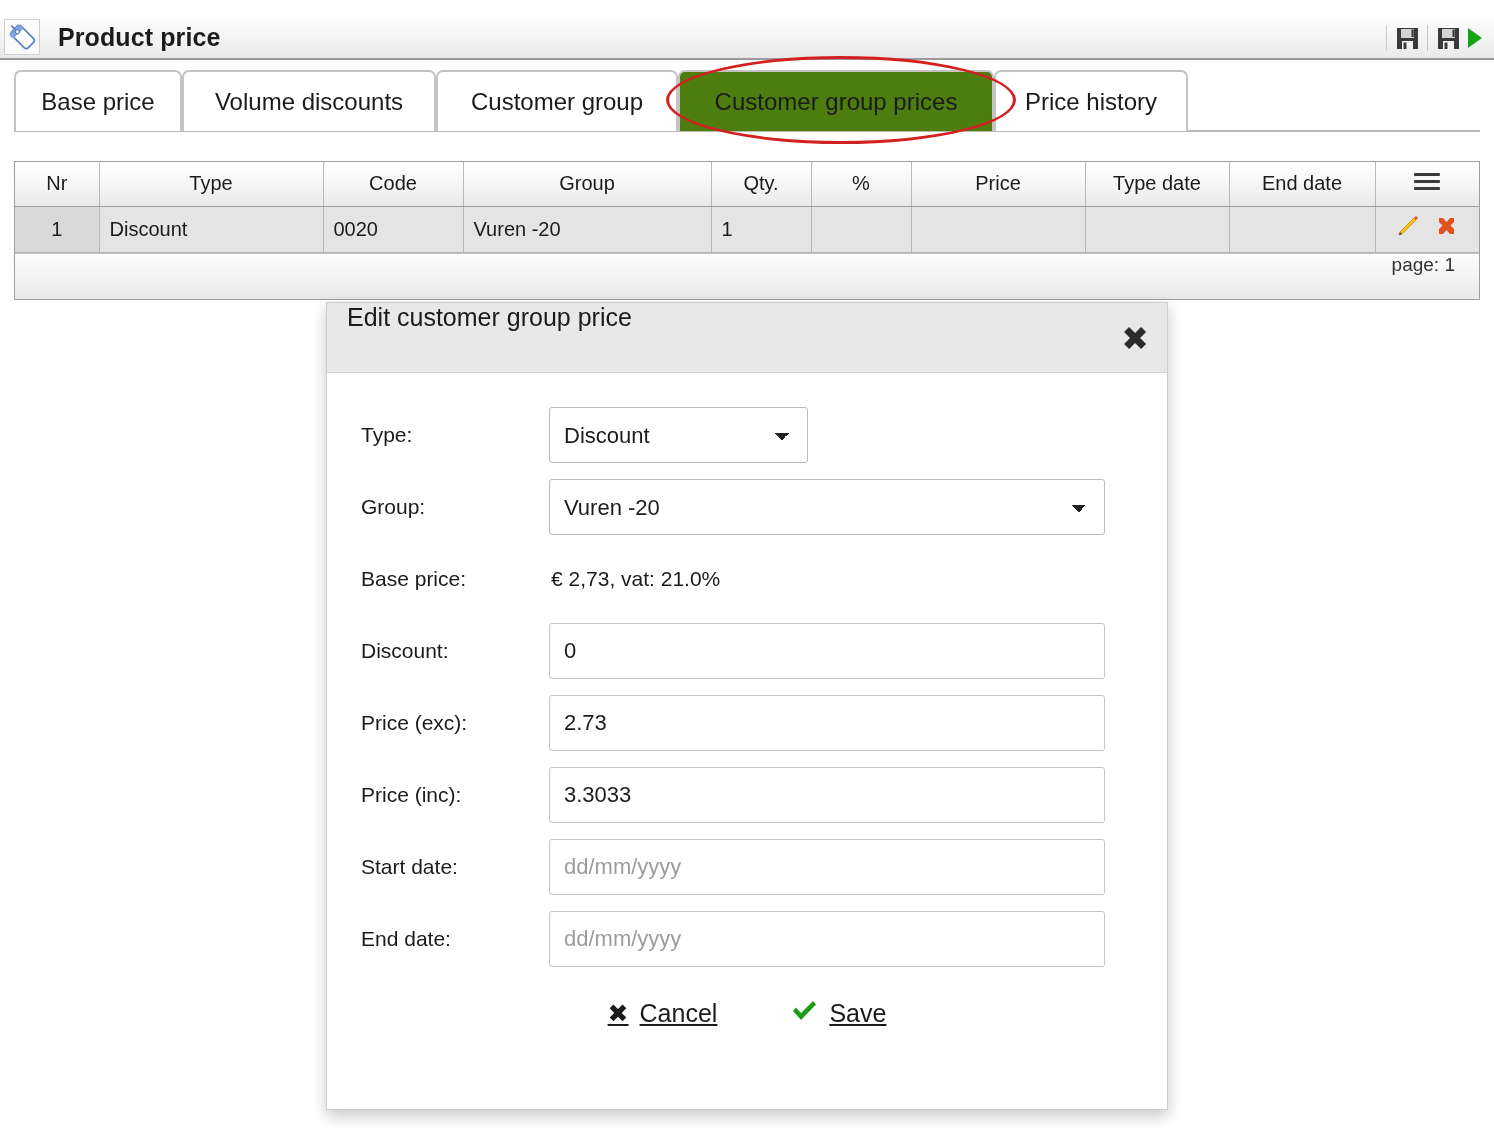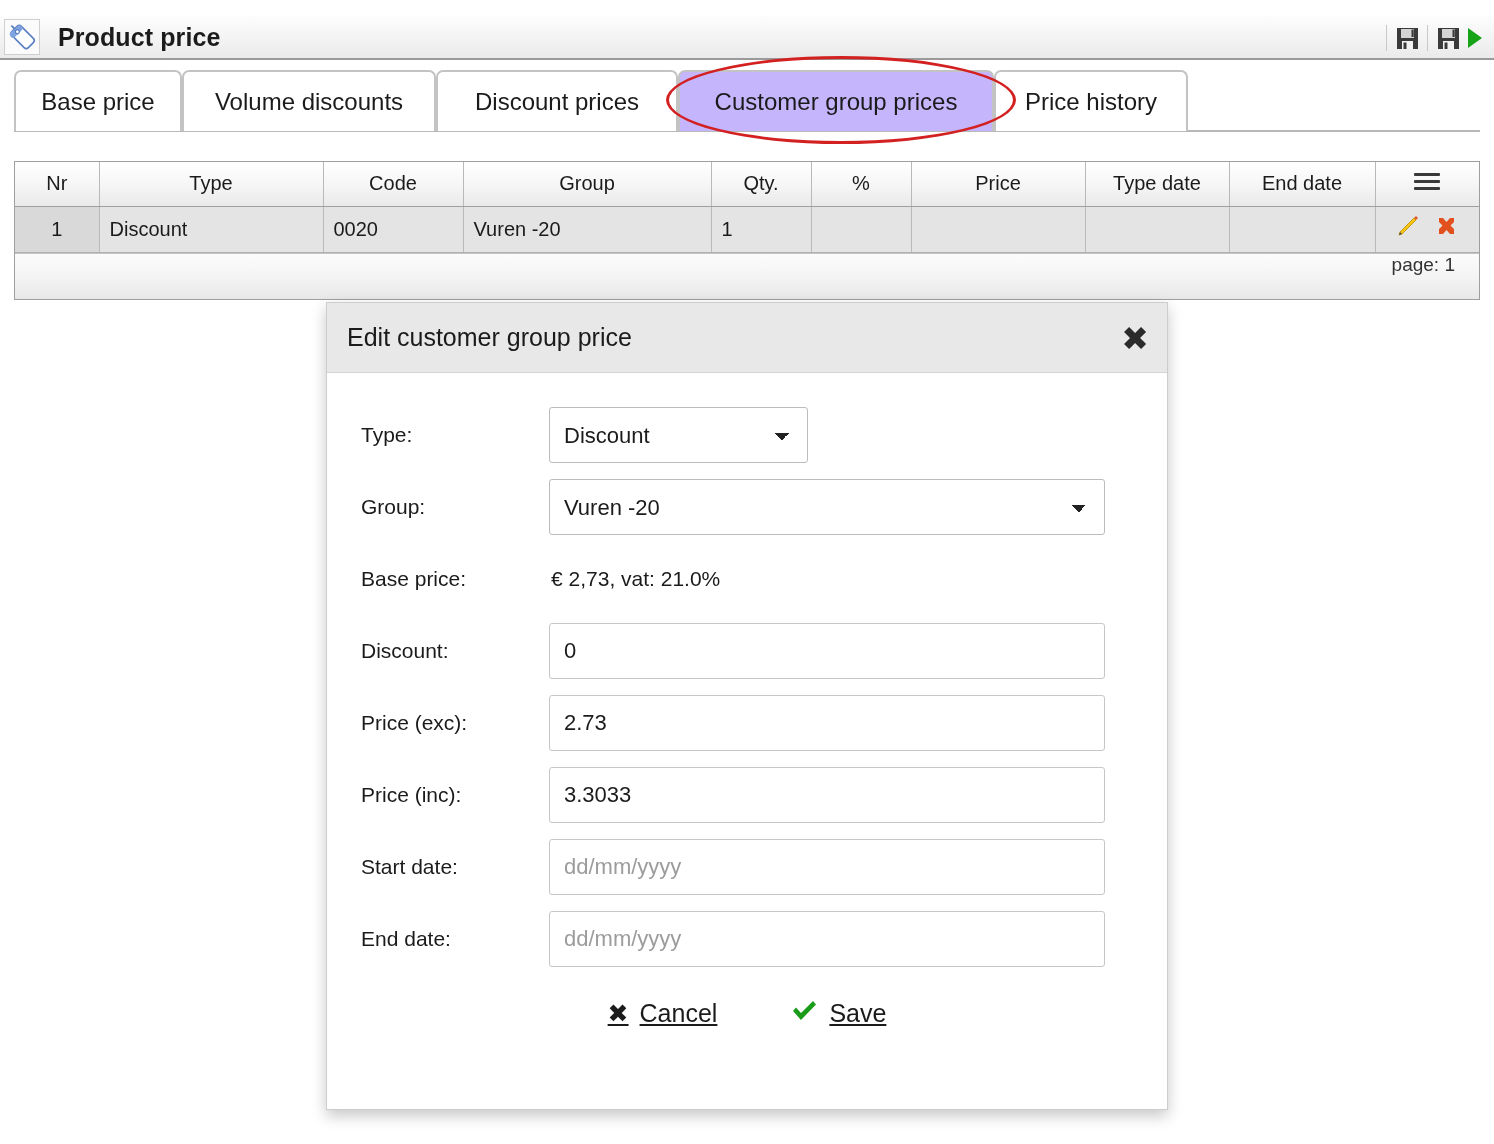--- a/index.html
+++ b/index.html
@@ -95,21 +95,21 @@
     display: flex;
     align-items: center;
     justify-content: center;
     padding: 0 16px;
     font-size: 24px;
     color: #1b1b1b;
     cursor: pointer;
     white-space: nowrap;
   }
   .tab.selected {
-    background: #c4b5fd;
+    background: #4d7c0f;
   }
 
   
   .annot-ellipse {
     position: absolute;
     left: 666px; top: 56px;
     width: 344px; height: 82px;
     border: 3px solid #d32020;
     border-radius: 50%;
     pointer-events: none;
@@ -212,21 +212,21 @@
     box-shadow: 0 6px 14px rgba(0,0,0,0.22);
     box-sizing: border-box;
     z-index: 30;
   }
   .modal-header {
     position: relative;
     height: 70px;
     background: #e8e8e8;
     border-bottom: 1px solid #d4d4d4;
     display: flex;
-    align-items: center;
+    align-items: flex-start;
     box-sizing: border-box;
   }
   .modal-title {
     margin-left: 20px;
     font-size: 25px;
     color: #1b1b1b;
   }
   .modal-close {
     position: absolute;
     right: 18px; top: 50%;
@@ -373,21 +373,21 @@
 
 <div class="tabstrip">
   <div class="tabs-underline"></div>
   <div class="tab" style="left:14px;width:168px;padding-left:16px;">
     <span>Base price</span>
   </div>
   <div class="tab" style="left:182px;width:254px;">
     <span>Volume discounts</span>
   </div>
   <div class="tab" style="left:436px;width:242px;">
-    <span>Discount prices</span>
+    <span>Customer group</span>
   </div>
   <div class="tab selected" style="left:678px;width:316px;">
     <span>Customer group prices</span>
   </div>
   <div class="tab" style="left:994px;width:194px;">
     <span>Price history</span>
   </div>
 </div>
 <div class="annot-ellipse"></div>
 

